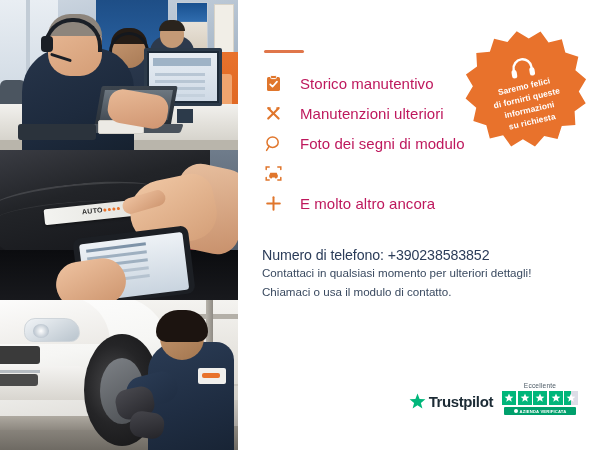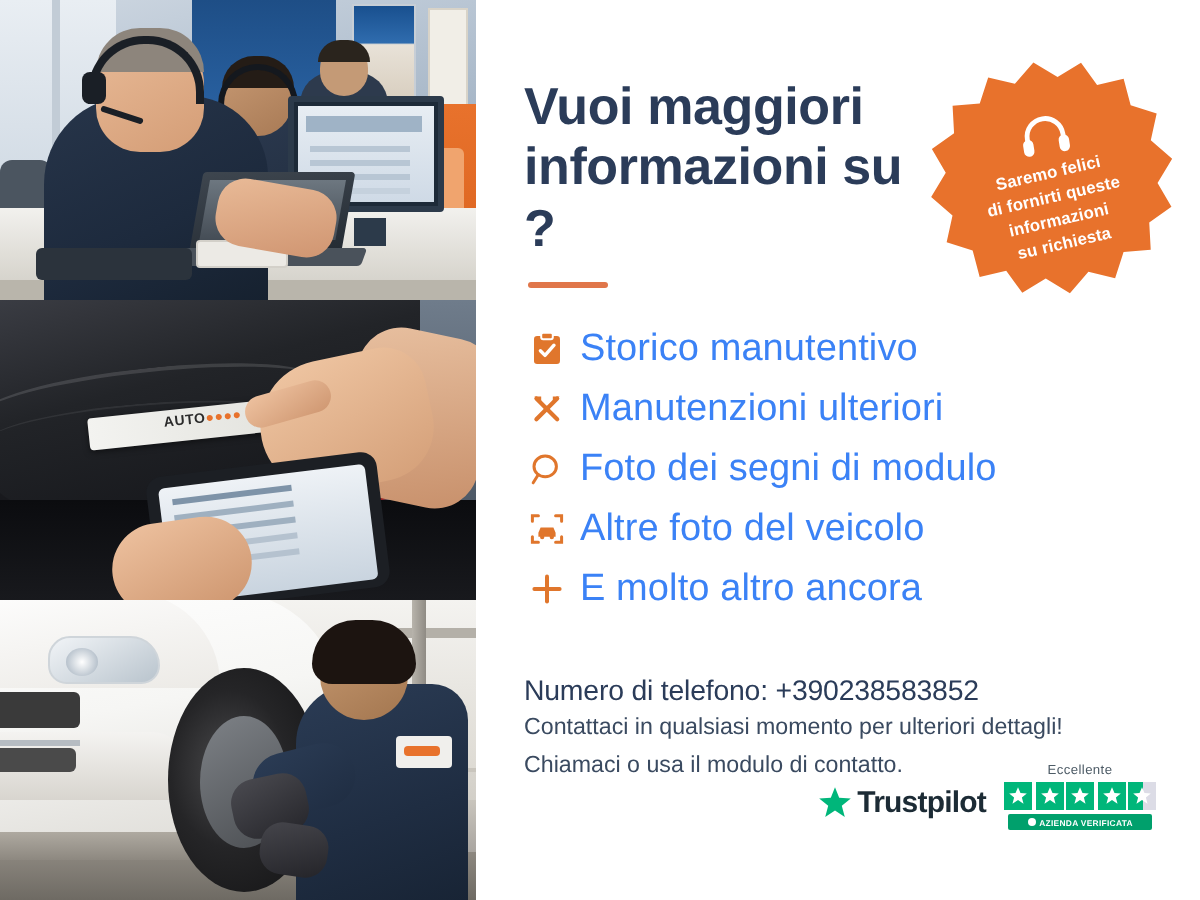--- a/index.html
+++ b/index.html
@@ -196,21 +196,21 @@
   .headset-icon { width:26px; height:22px; margin-bottom:3px; }
   .badge-text { font-size:8.4px; font-weight:700; color:#fff; line-height:1.42;
     text-align:center; letter-spacing:.1px; transform:rotate(-4deg); }
 
   
   .features { margin-top:17px; }
   .feat { display:flex; align-items:center; height:27px; margin-bottom:3px; }
   .feat-icon { width:22px; flex:0 0 22px; display:flex; align-items:center; justify-content:center;
     color:#e0762c; }
   .feat-icon svg { display:block; }
-  .feat-label { font-size:19px; color:#3b82f6; margin-left:6px; letter-spacing:.05px; }
+  .feat-label { font-size:15px; color:#be185d; margin-left:16px; letter-spacing:.05px; }
 
   
   .phone-line { margin-top:30px; font-size:14.2px; font-weight:400; color:#2b3c59;
     letter-spacing:-.1px; }
   .contact { margin-top:1px; font-size:11.6px; line-height:1.62; color:#3a4a60; }
 
   
   .tp { position:absolute; right:22px; bottom:35px; display:flex; align-items:flex-end; gap:9px; }
   .tp-logo { display:flex; align-items:center; gap:3px; padding-bottom:5px; }
   .tp-logo svg { display:block; }
@@ -310,21 +310,20 @@
       <div class="badge-patch"></div>
       <div class="warm"></div>
       <div class="glove"></div>
       <div class="glove2"></div>
     </div>
 
   </div>
 
   <div class="content">
 
-    <h1 class="headline"><span>Vuoi maggiori</span><br><span>informazioni su ?</span></h1>
     <div class="rule"></div>
 
     <div class="badge-wrap">
       <div class="burst">
         <svg viewBox="0 0 124 124" xmlns="http://www.w3.org/2000/svg" aria-hidden="true">
           <path fill="#E8722C" d="M62 2.5 L72.8 11.6 L85.5 6.4 L91.7 18.6 L105.3 17.6
             L106.7 31.2 L118.9 37.3 L113.9 50.1 L123 60.9 L113.9 71.7 L118.9 84.5
             L106.7 90.6 L105.3 104.2 L91.7 103.2 L85.5 115.4 L72.8 110.2 L62 119.3
             L51.2 110.2 L38.5 115.4 L32.3 103.2 L18.7 104.2 L17.3 90.6 L5.1 84.5
             L10.1 71.7 L1 60.9 L10.1 50.1 L5.1 37.3 L17.3 31.2 L18.7 17.6 L32.3 18.6
@@ -391,21 +390,20 @@
               <path d="M1.2 4.6 V1.9 H4.2"></path>
               <path d="M12.8 1.9 H15.8 V4.6"></path>
               <path d="M15.8 12.4 V15.1 H12.8"></path>
               <path d="M4.2 15.1 H1.2 V12.4"></path>
             </g>
             <path d="M4.2 10.4 l1.1-2.6 h6.4 l1.1 2.6 v2.0 h-8.6 z" fill="#E0762C"></path>
             <circle cx="6.1" cy="12.5" r="1.1" fill="#E0762C"></circle>
             <circle cx="10.9" cy="12.5" r="1.1" fill="#E0762C"></circle>
           </svg>
         </span>
-        <span class="feat-label">Altre foto del veicolo</span>
       </div>
 
       <div class="feat">
         <span class="feat-icon">
           <svg width="17" height="17" viewBox="0 0 17 17" xmlns="http://www.w3.org/2000/svg" aria-hidden="true">
             <g stroke="#E0762C" stroke-width="2" stroke-linecap="round">
               <path d="M8.5 2.2 V14.8"></path>
               <path d="M2.2 8.5 H14.8"></path>
             </g>
           </svg>

